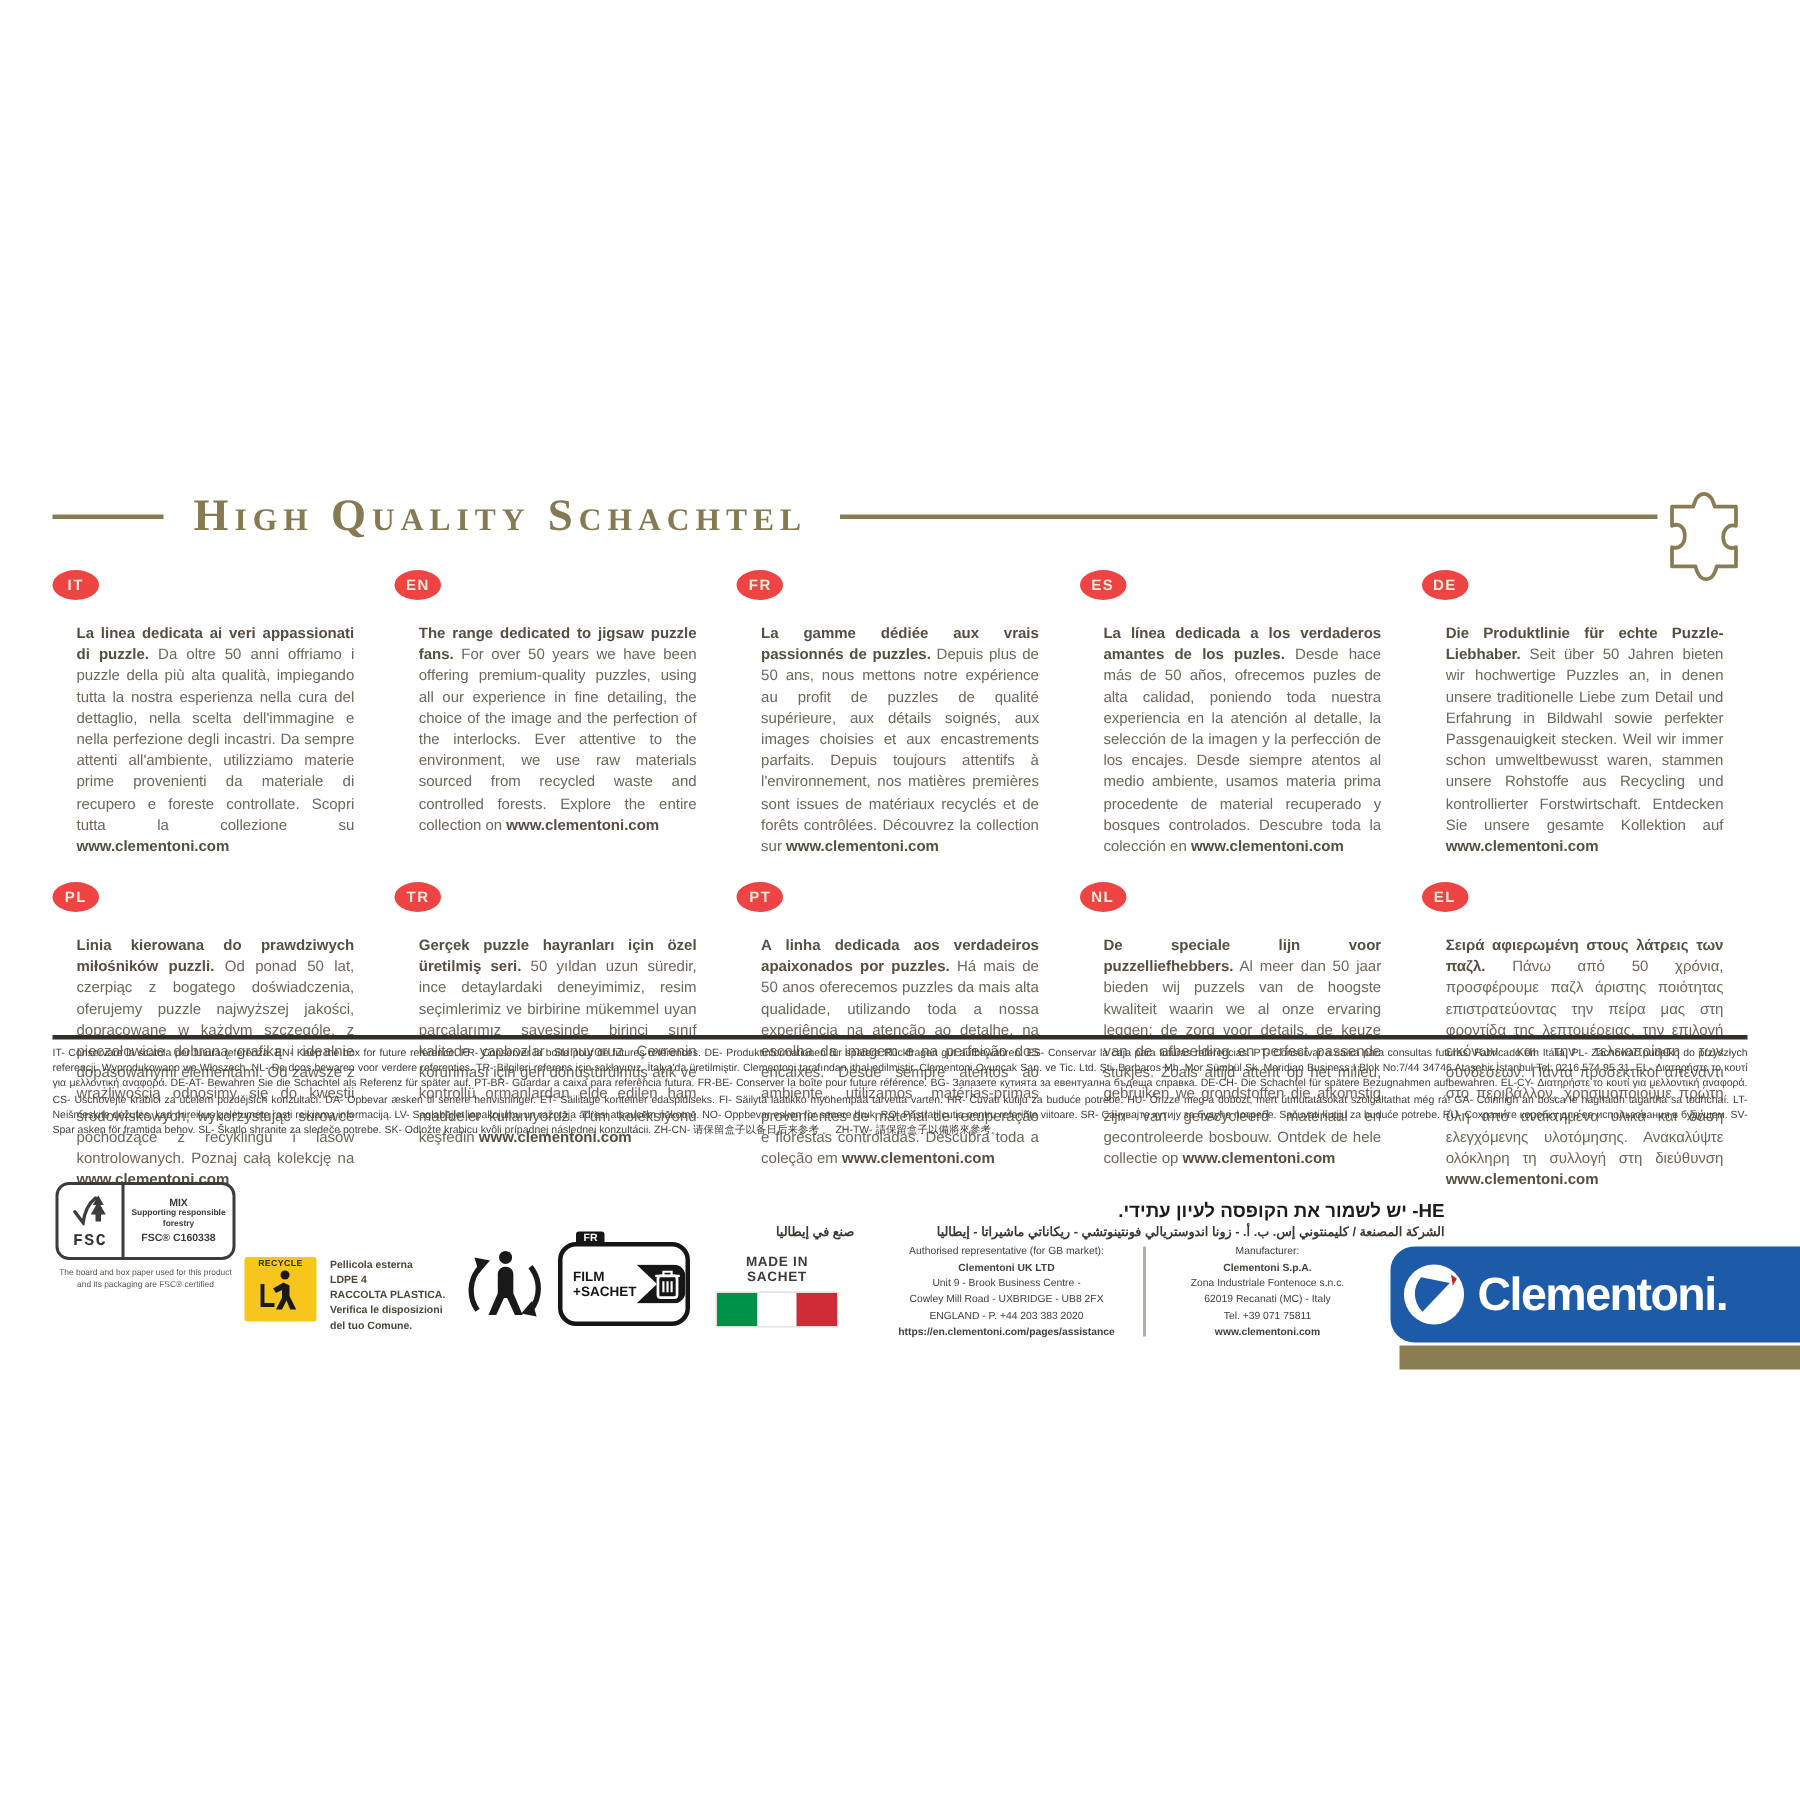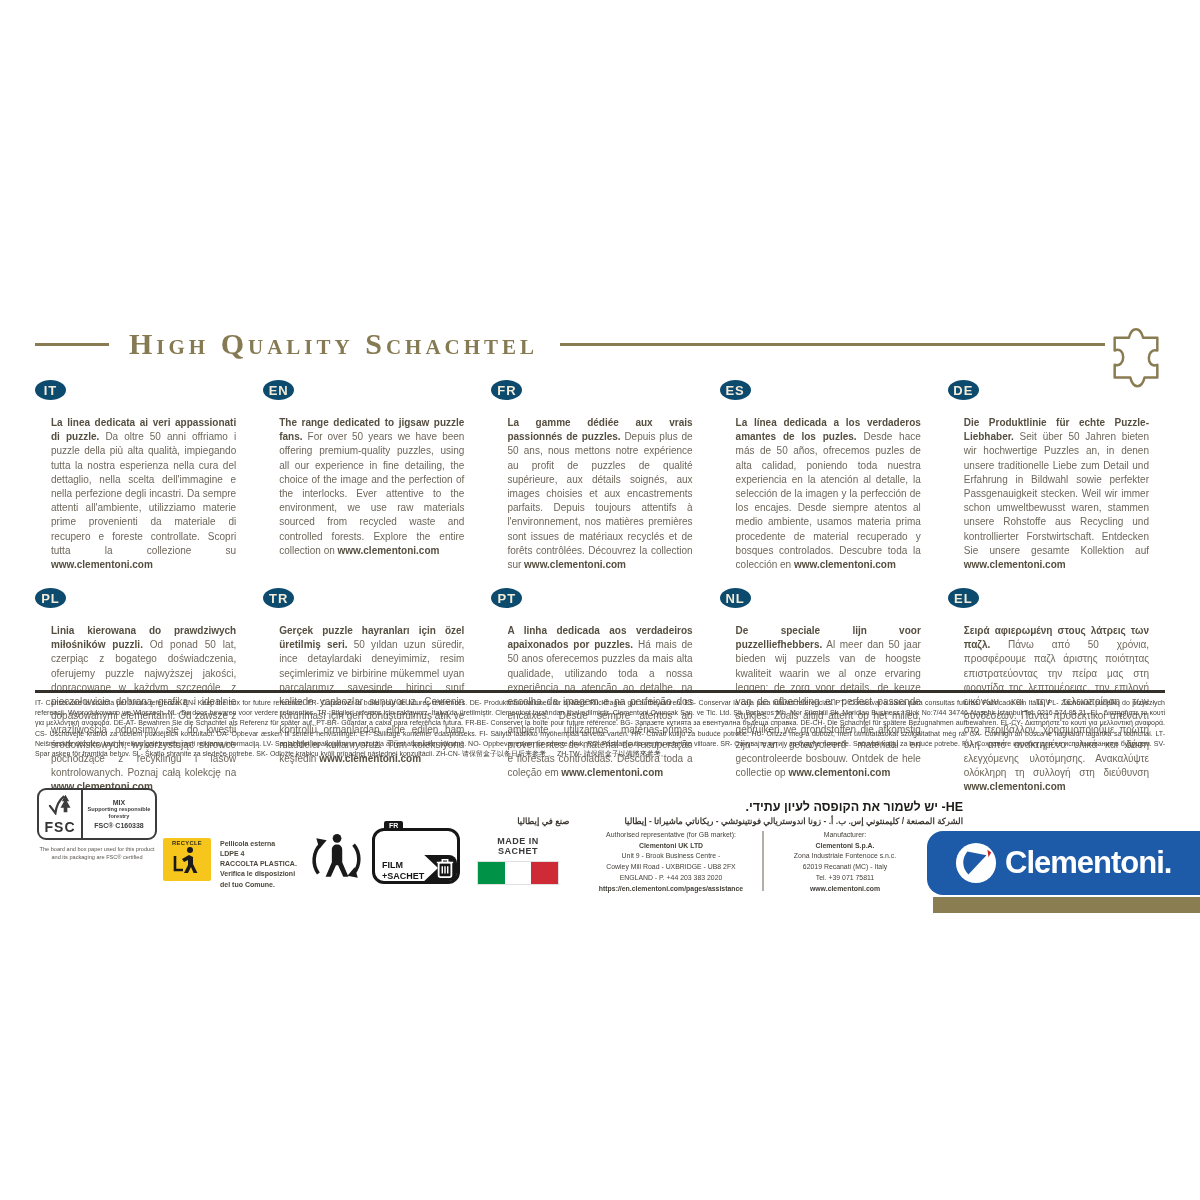--- a/index.html
+++ b/index.html
@@ -12,61 +12,61 @@
   .hline-left{width:74px;margin-right:20px;flex:0 0 auto;}
   .hline-right{flex:1;margin-left:22px;}
   .hq-title{font-family:"Liberation Serif",serif;font-variant:small-caps;font-weight:600;
     font-size:30px;letter-spacing:4px;color:#867a52;white-space:nowrap;}
   .puzzle-icon{position:absolute;left:1104px;top:314px;}
 
   
   .grid{position:absolute;left:35px;top:380px;width:1130px;display:grid;
     grid-template-columns:repeat(5,1fr);column-gap:11px;grid-auto-rows:minmax(142px,auto);}
   .badge{display:flex;align-items:center;justify-content:center;width:31px;height:20px;
-    border-radius:50%;background:#0c4a6e;color:#f2ecd9;font-size:13px;font-weight:bold;
+    border-radius:50%;background:#ef4444;color:#f2ecd9;font-size:10px;font-weight:bold;
     letter-spacing:1px;margin-bottom:7px;}
   .blk-text{font-size:10px;line-height:1.42;color:#6e665a;text-align:justify;margin:16px;}
   .blk-title{font-weight:bold;color:#564f41;}
   .blk-link{font-weight:bold;color:#564f41;}
 
   
   .rule{position:absolute;left:35px;top:690px;width:1130px;height:2.5px;background:#33302a;}
   .fineprint{position:absolute;left:35px;top:698px;width:1130px;font-size:7px;
     line-height:1.46;color:#44403a;text-align:justify;}
   .rtl-block{position:absolute;right:237px;top:800px;text-align:right;direction:rtl;color:#1e1c18;}
   .rtl-he{font-size:12.5px;font-weight:bold;margin:0 0 2px 0;}
   .rtl-ar{font-size:12.5px;font-weight:bold;margin:0 0 5px 0;}
   .rtl-ar-small{font-size:8.5px;font-weight:bold;margin:0;color:#3e3a33;text-align:center;}
   .rtl-gap{display:inline-block;width:55px;}
 
   
   .fsc-box{position:absolute;left:37px;top:788px;width:120px;height:52px;border:2px solid #3c3c3c;
     border-radius:9px;display:flex;overflow:hidden;background:#fff;box-sizing:border-box;}
   .fsc-left{width:42px;border-right:2px solid #3c3c3c;display:flex;flex-direction:column;
     align-items:center;justify-content:center;}
-  .fsc-word{font-family:Liberation Sans, sans-serif;font-weight:bold;font-size:14px;color:#333;letter-spacing:1px;}
+  .fsc-word{font-family:Liberation Mono, monospace;font-weight:bold;font-size:11px;color:#333;letter-spacing:1px;}
   .fsc-right{flex:1;display:flex;flex-direction:column;align-items:center;justify-content:center;
     text-align:center;color:#3c3c3c;padding:2px;}
   .fsc-mix{font-size:7px;font-weight:bold;}
   .fsc-support{font-size:5.6px;font-weight:bold;line-height:1.3;}
   .fsc-cert{font-size:7px;font-weight:bold;margin-top:2px;}
   .fsc-note{position:absolute;left:28px;top:846px;width:138px;font-size:5.6px;line-height:1.4;
     text-align:center;color:#5a564e;}
 
   
   .recycle-badge{position:absolute;left:163px;top:838px;width:48px;height:43px;background:#f7c61c;
     display:flex;flex-direction:column;align-items:center;border-radius:2px;}
   .recycle-label{font-size:5.8px;font-weight:bold;color:#2e2a1a;margin-top:2px;letter-spacing:.3px;}
   .recycle-text{position:absolute;left:220px;top:839px;font-size:7px;font-weight:bold;
     line-height:1.45;color:#4c463c;}
 
   
   .triman{position:absolute;left:308px;top:830px;}
   .film-badge{position:absolute;left:372px;top:828px;width:88px;height:56px;border:3px solid #161616;
-    border-radius:12px;background:#fff;display:flex;align-items:flex-end;box-sizing:border-box;}
+    border-radius:12px;background:#fff;display:flex;align-items:center;box-sizing:border-box;}
   .fr-tab{position:absolute;top:-10px;left:9px;background:#161616;color:#fff;font-size:7px;
     font-weight:bold;padding:1px 5px;border-radius:2px;}
   .film-text{font-size:9px;font-weight:bold;color:#161616;line-height:1.15;padding-left:7px;
     display:flex;flex-direction:column;justify-content:center;}
   .film-arrow{margin-left:auto;width:42px;background:#161616;border-radius:0 8px 8px 0;
     clip-path:polygon(0% 0%,100% 0%,100% 100%,0% 100%,42% 50%);
     display:flex;align-items:center;justify-content:center;padding-left:8px;box-sizing:border-box;}
 
   
   .miy{position:absolute;left:477px;top:836px;width:82px;text-align:center;}
@@ -80,21 +80,21 @@
   
   .uk-rep{position:absolute;left:585px;top:830px;width:172px;text-align:center;font-size:6.9px;
     line-height:1.55;color:#45413a;}
   .manufacturer{position:absolute;left:770px;top:830px;width:150px;text-align:center;font-size:6.9px;
     line-height:1.55;color:#45413a;}
   .addr-bold{font-weight:bold;}
   .vdiv{position:absolute;left:762px;top:831px;width:2px;height:60px;background:#b3afa6;}
 
   
   .clem-logo{position:absolute;left:927px;top:831px;width:273px;height:64px;background:#1d5ba8;
-    border-radius:16px 0 0 16px;display:flex;align-items:center;padding-left:28px;box-sizing:border-box;}
+    border-radius:16px 0 0 16px;display:flex;align-items:center;padding-left:8px;box-sizing:border-box;}
   .clem-circle{width:42px;height:42px;margin-right:8px;flex:0 0 auto;}
   .clem-text{color:#fff;font-size:31px;font-weight:bold;letter-spacing:-1px;white-space:nowrap;}
   .gold-bar{position:absolute;left:933px;top:897px;width:267px;height:16px;background:#8a7d52;}
 </style>
 </head>
 <body>
 
 <div id="page">
 
   <div class="header">

